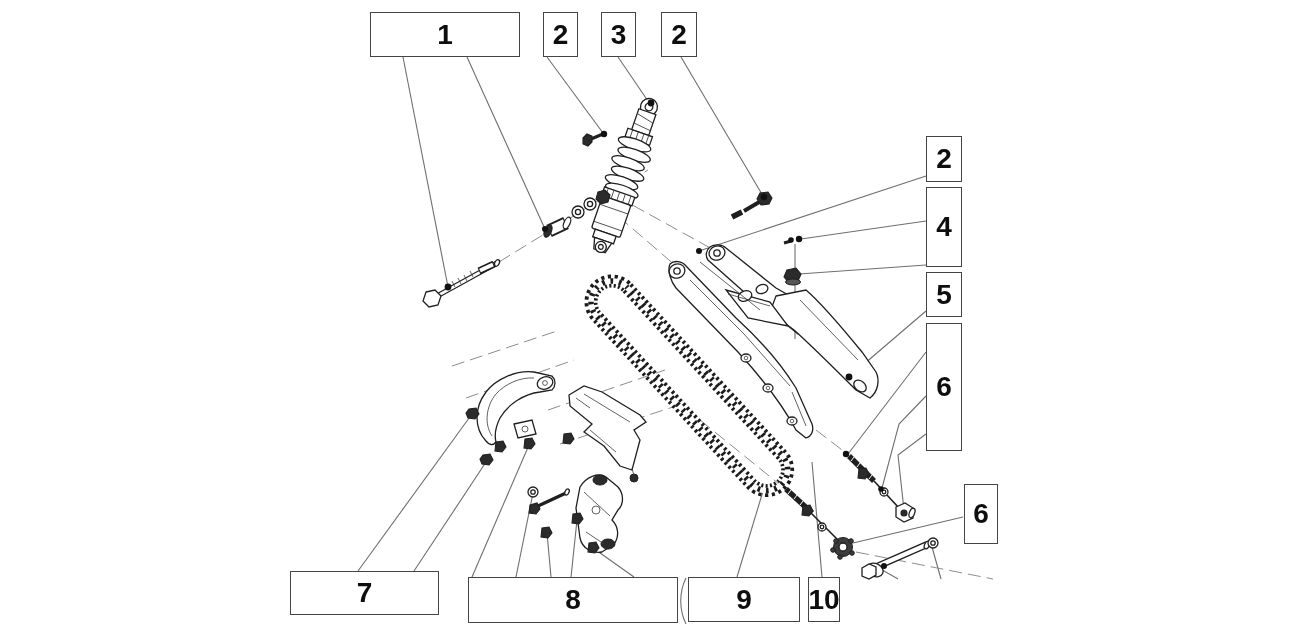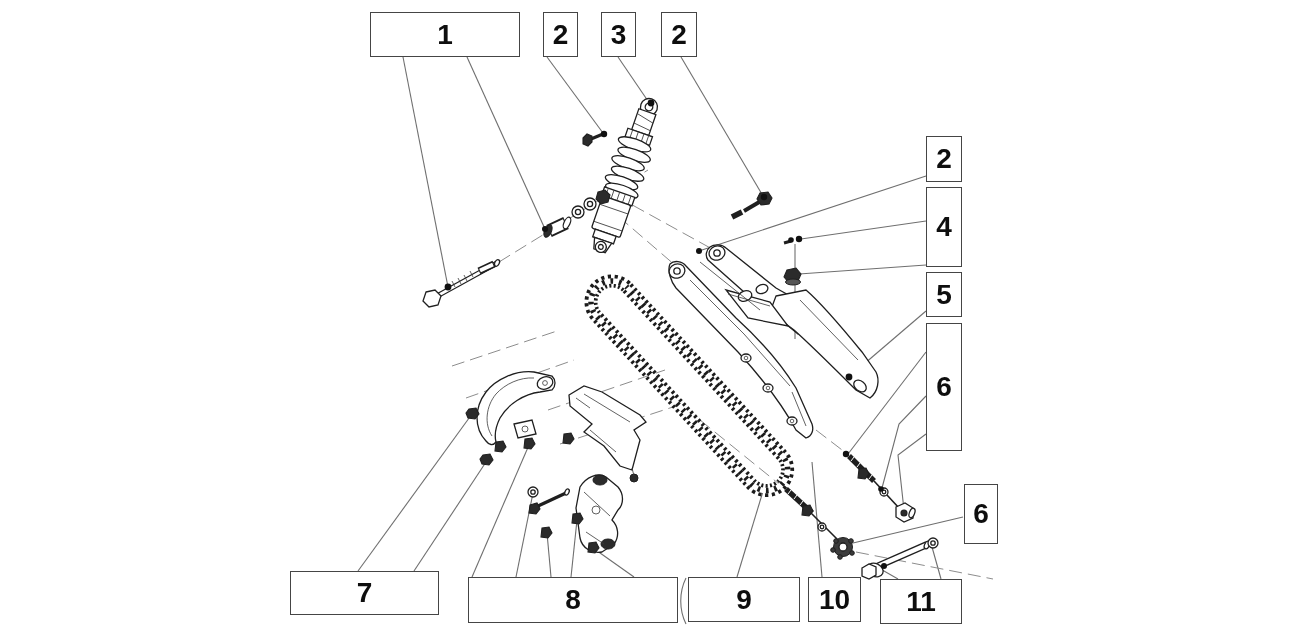--- a/index.html
+++ b/index.html
@@ -256,15 +256,14 @@
   <div class="callout" style="left:601px;top:12px;width:35px;height:45px">3</div>
   <div class="callout" style="left:661px;top:12px;width:36px;height:45px">2</div>
   <div class="callout" style="left:926px;top:136px;width:36px;height:46px">2</div>
   <div class="callout" style="left:926px;top:187px;width:36px;height:80px">4</div>
   <div class="callout" style="left:926px;top:272px;width:36px;height:45px">5</div>
   <div class="callout" style="left:926px;top:323px;width:36px;height:128px">6</div>
   <div class="callout" style="left:964px;top:484px;width:34px;height:60px">6</div>
   <div class="callout" style="left:290px;top:571px;width:149px;height:44px">7</div>
   <div class="callout" style="left:468px;top:577px;width:210px;height:46px">8</div>
   <div class="callout" style="left:688px;top:577px;width:112px;height:45px">9</div>
-  <div class="callout" style="left:808px;top:577px;width:53px;height:45px">10</div>
-  <div class="callout" style="left:880px;top:579px;width:82px;height:45px">11</div>
+  <div class="callout" style="left:808px;top:577px;width:32px;height:45px">10</div>
 </div>
 
 </body></html>

